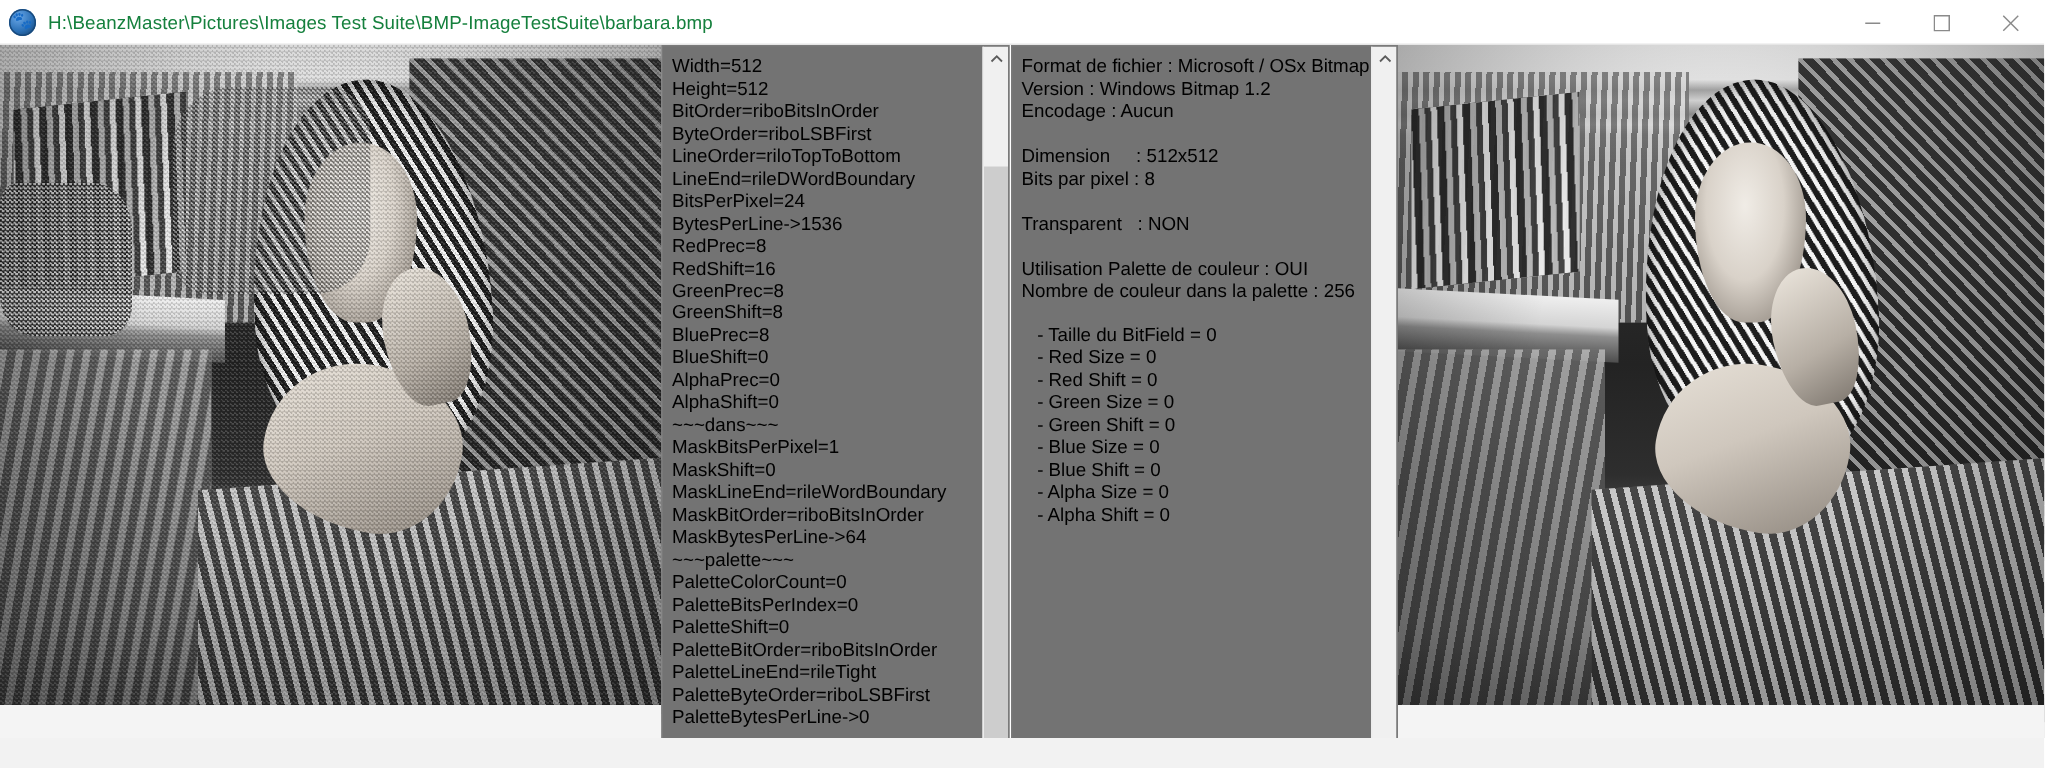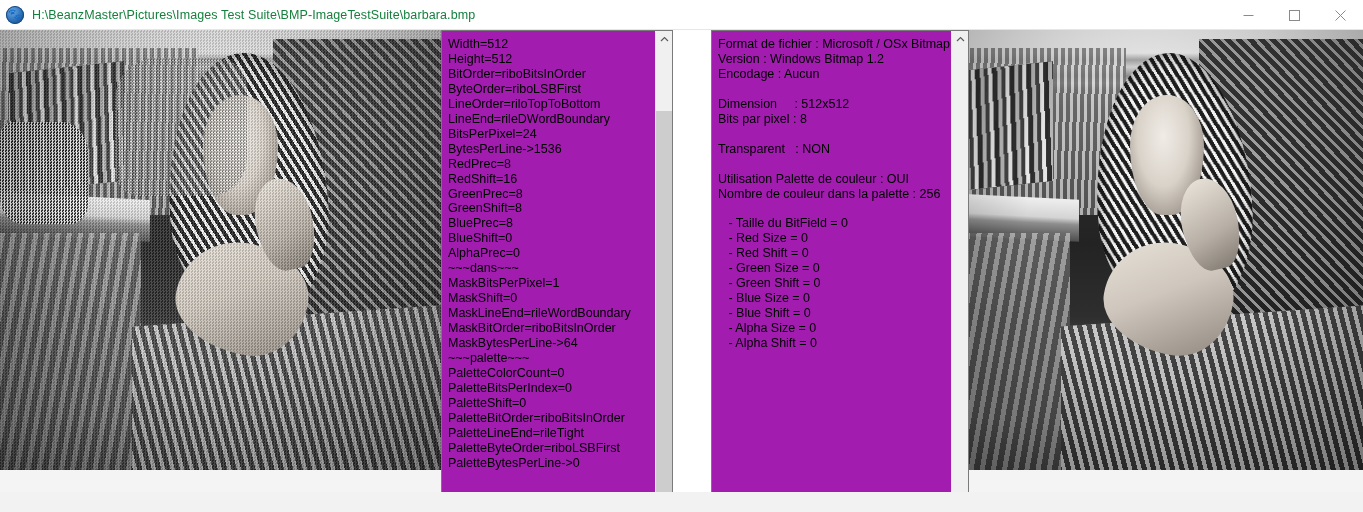--- a/index.html
+++ b/index.html
@@ -141,25 +141,25 @@
   .photo.noisy .blotch2{
     position:absolute;left:26%;top:6%;width:30%;height:30%;
     background-image:repeating-conic-gradient(#fff 0% 25%, #111 0% 50%);
     background-size:3px 3px;opacity:.45;
     border-radius:30% 22% 28% 18%;
   }
 
   
   .textpanel{
     position:absolute;top:30px;box-sizing:border-box;
-    background:#a21caf;border:1px solid #7a7a7a;
+    background:#737373;border:1px solid #7a7a7a;
     overflow:hidden;
   }
   #panel-left{left:441px;width:232px;height:482px;}
-  #panel-right{left:674px;width:258px;height:482px;margin-left:37px;}
+  #panel-right{left:674px;width:258px;height:482px;}
   .textpanel .content{
     position:absolute;left:0;top:0;right:17px;bottom:0;
     padding:6px 0 0 6px;box-sizing:border-box;overflow:hidden;
   }
   .line{
     font-size:12.5px;line-height:14.95px;color:#000;
     white-space:pre;font-family:"Liberation Sans", sans-serif;
   }
   .line.blank{color:transparent;}
 
@@ -259,20 +259,21 @@
         <div class="line">LineEnd=rileDWordBoundary</div>
         <div class="line">BitsPerPixel=24</div>
         <div class="line">BytesPerLine-&gt;1536</div>
         <div class="line">RedPrec=8</div>
         <div class="line">RedShift=16</div>
         <div class="line">GreenPrec=8</div>
         <div class="line">GreenShift=8</div>
         <div class="line">BluePrec=8</div>
         <div class="line">BlueShift=0</div>
         <div class="line">AlphaPrec=0</div>
+        <div class="line">AlphaShift=0</div>
         <div class="line">~~~dans~~~</div>
         <div class="line">MaskBitsPerPixel=1</div>
         <div class="line">MaskShift=0</div>
         <div class="line">MaskLineEnd=rileWordBoundary</div>
         <div class="line">MaskBitOrder=riboBitsInOrder</div>
         <div class="line">MaskBytesPerLine-&gt;64</div>
         <div class="line">~~~palette~~~</div>
         <div class="line">PaletteColorCount=0</div>
         <div class="line">PaletteBitsPerIndex=0</div>
         <div class="line">PaletteShift=0</div>

